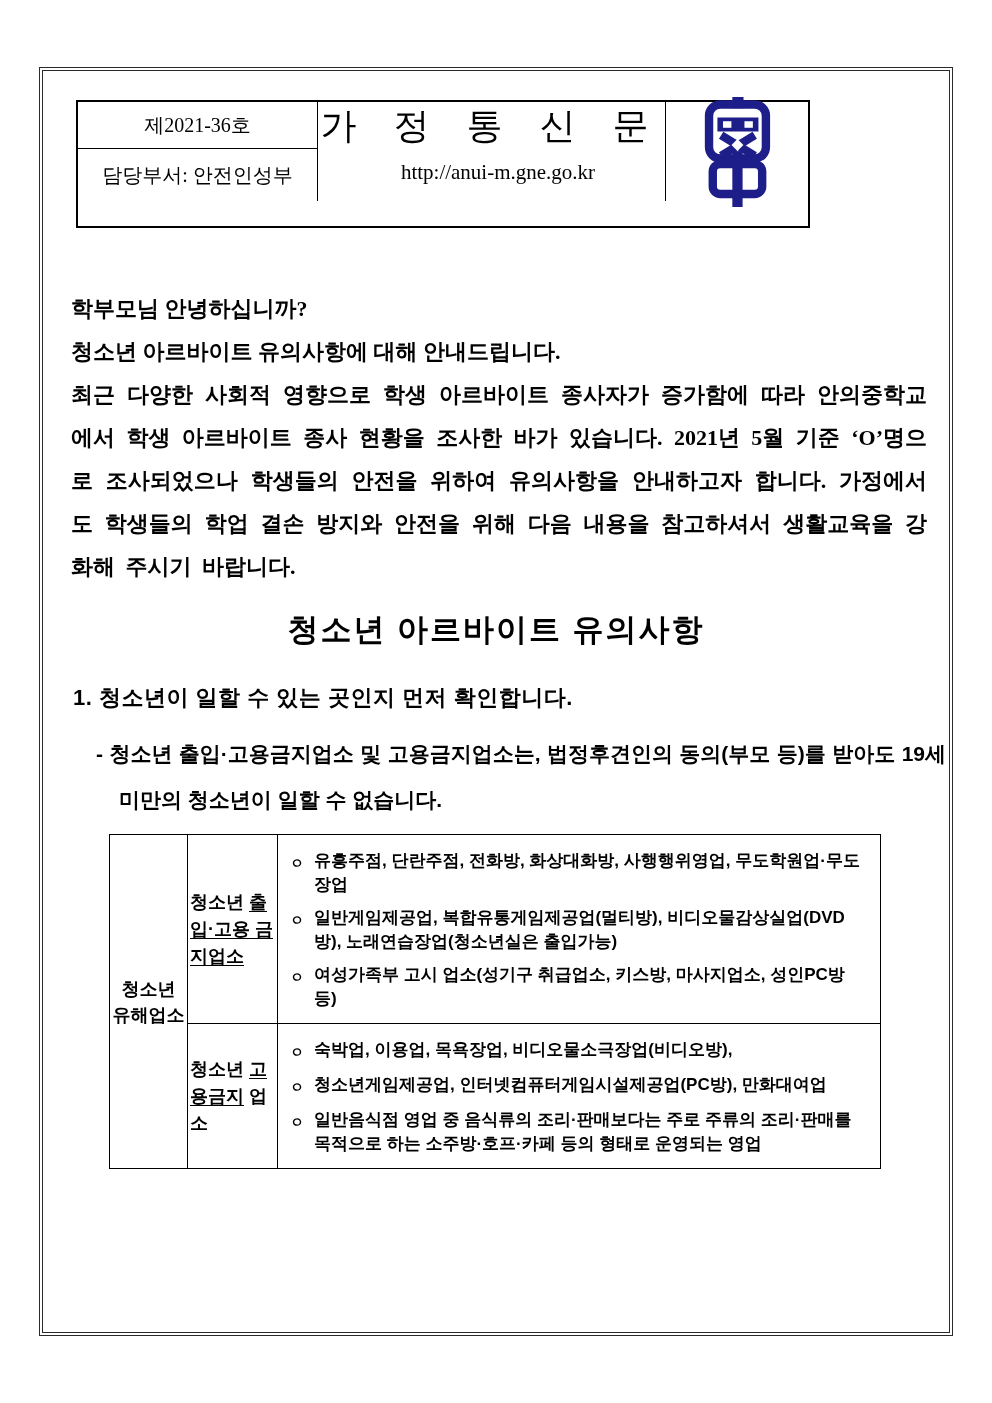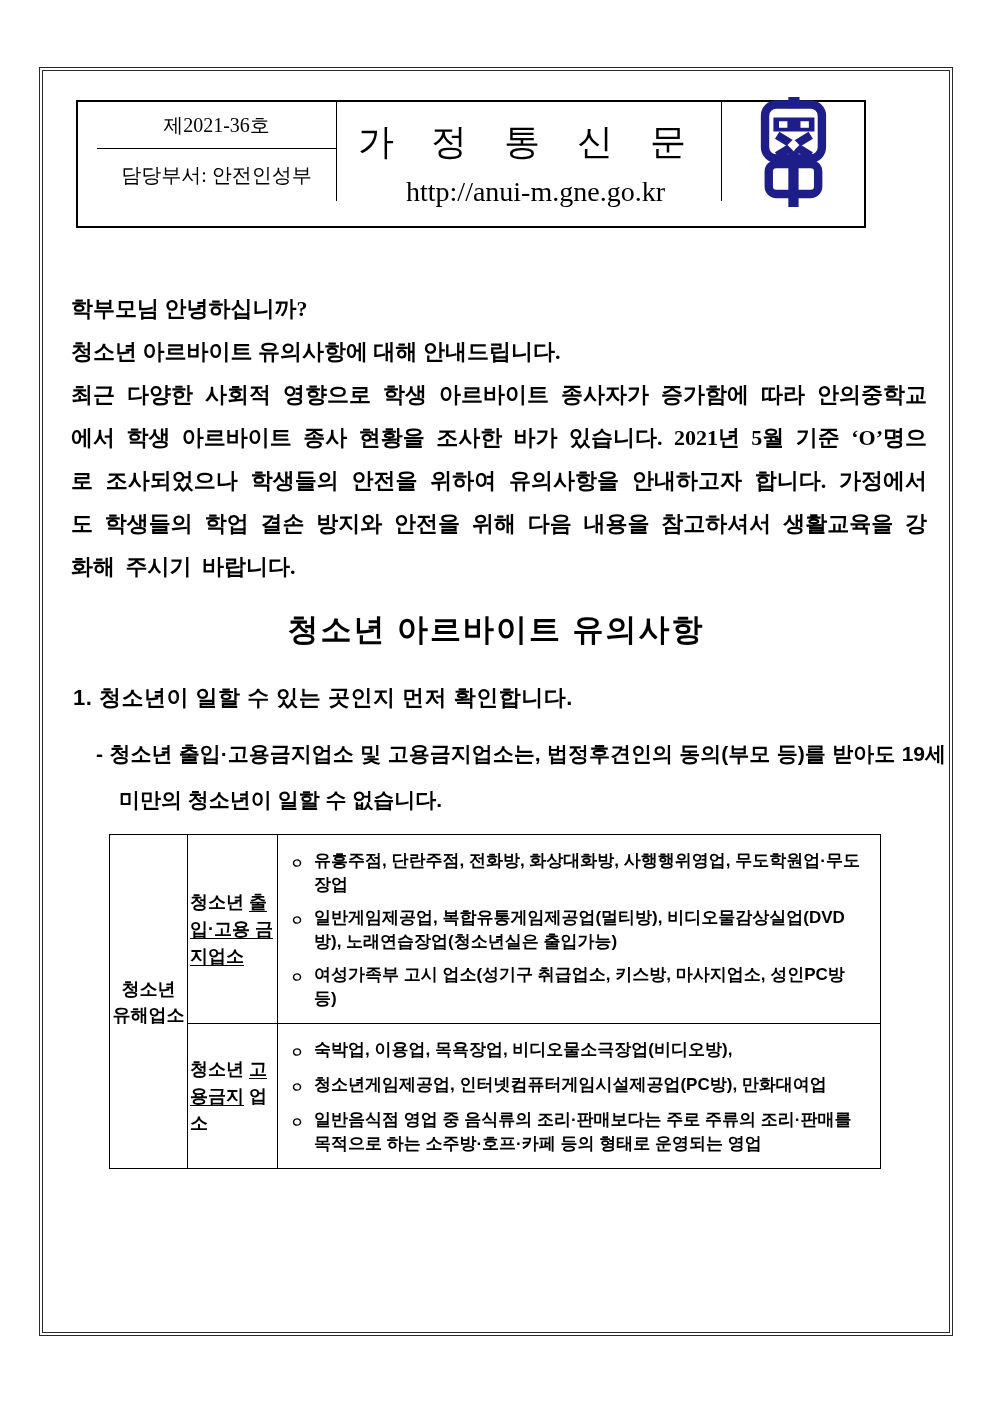--- a/index.html
+++ b/index.html
@@ -4,33 +4,33 @@
 <style>
   * { margin:0; padding:0; box-sizing:border-box; }
   html,body { width:992px; height:1403px; background:#ffffff; overflow:hidden;
               font-family:"Liberation Sans", sans-serif; color:#000; }
 
   .page { position:absolute; left:42px; top:70px; width:908px; height:1263px;
           background:#fff; border:1px solid #2a2a2a; outline:1px solid #2a2a2a;
           outline-offset:2px; }
 
   
-  .hdr { position:absolute; left:33px; top:29px; width:790px;
+  .hdr { position:absolute; left:33px; top:29px; width:734px;
          display:grid; grid-template-columns:240px 1fr 142px;
          grid-template-rows:47px 52px 25px;
-         border:2px solid #000; font-family:"Liberation Serif", serif;padding-left:19px; }
+         border:2px solid #000; font-family:"Liberation Serif", serif; }
   .hdr-docnum { grid-row:1; grid-column:1; border-right:1.5px solid #000;
                 border-bottom:1.5px solid #000; display:flex; align-items:center;
                 justify-content:center; font-size:20px; }
   .hdr-dept   { grid-row:2; grid-column:1; border-right:1.5px solid #000;
                 display:flex; align-items:center; justify-content:center; font-size:20px; }
   .hdr-center { grid-row:1 / span 2; grid-column:2; border-right:1.5px solid #000;
                 display:flex; flex-direction:column; align-items:center; }
-  .hdr-title  { font-size:36px; letter-spacing:14px; margin-top:16px; white-space:nowrap; }
-  .hdr-url    { font-size:28px; margin-top:9px;margin-left:13px; }
+  .hdr-title  { font-size:36px; letter-spacing:14px; margin-top:0; white-space:nowrap; }
+  .hdr-url    { font-size:21px; margin-top:9px;margin-left:13px; }
   .hdr-logo   { grid-row:1 / span 2; grid-column:3; display:flex;
                 align-items:center; justify-content:center; }
   .hdr-contacts { grid-row:3; grid-column:1 / span 3; border-top:1.5px solid #000;
                   display:flex; align-items:center; justify-content:center;
                   gap:85px; font-size:18px; }
 
   
   .greeting { position:absolute; left:28px; top:216px; width:856px;
               font-size:22px; font-weight:bold; line-height:43px;font-family:Liberation Serif, serif; }
   .greeting .para { text-align:justify; word-spacing:5px; }

